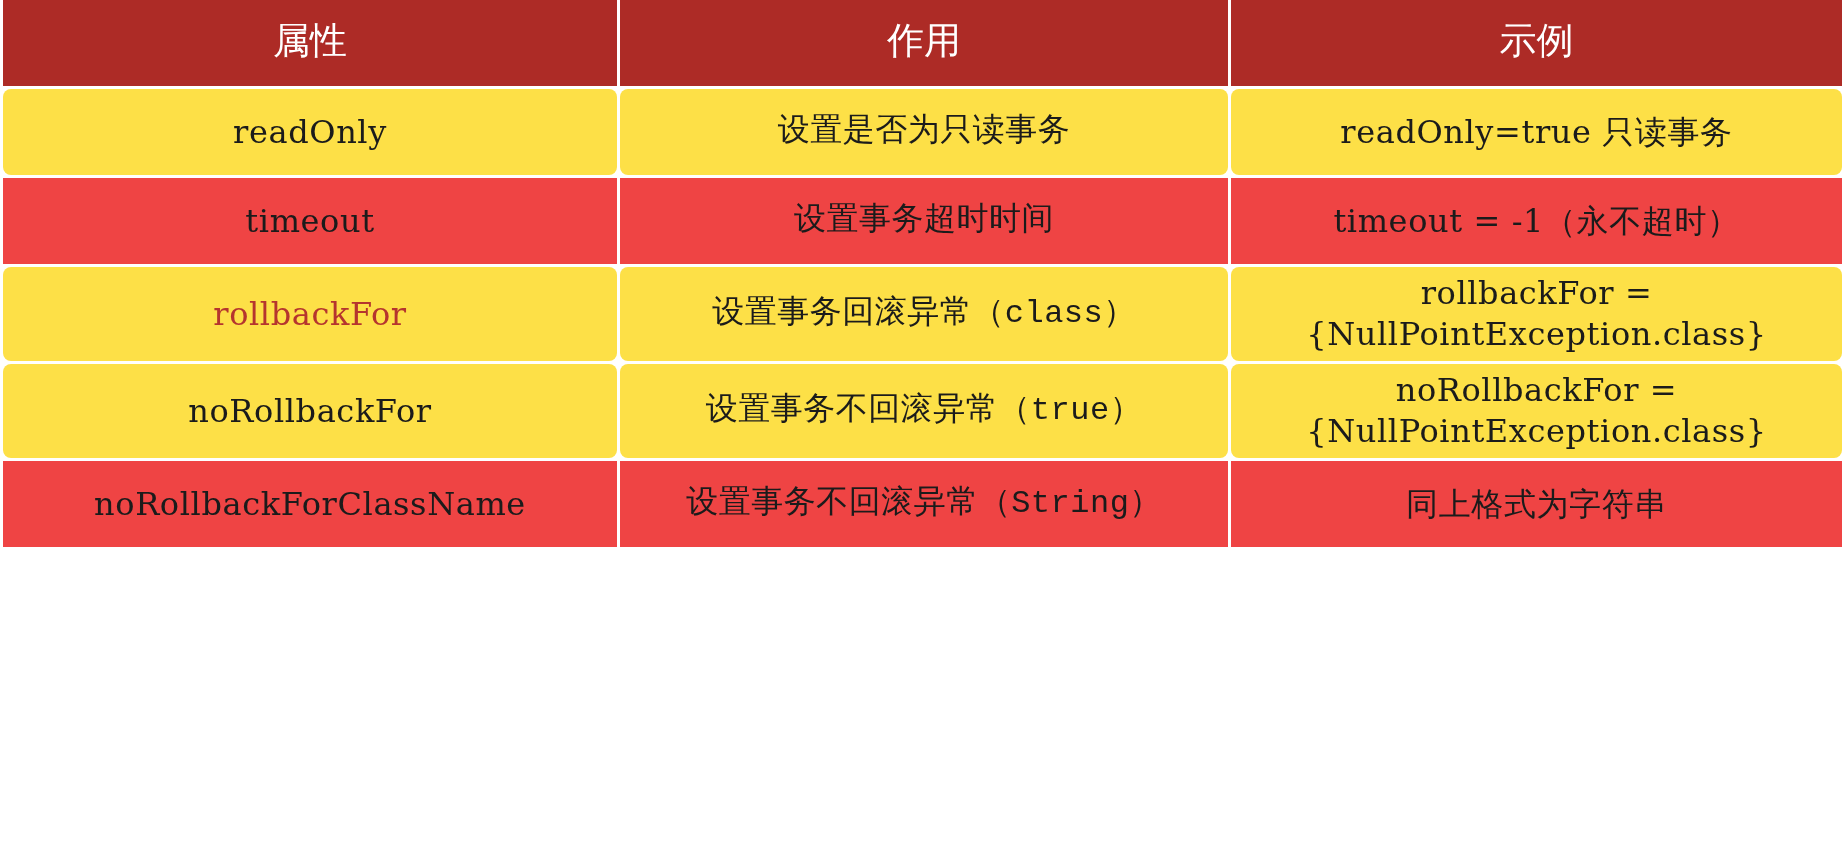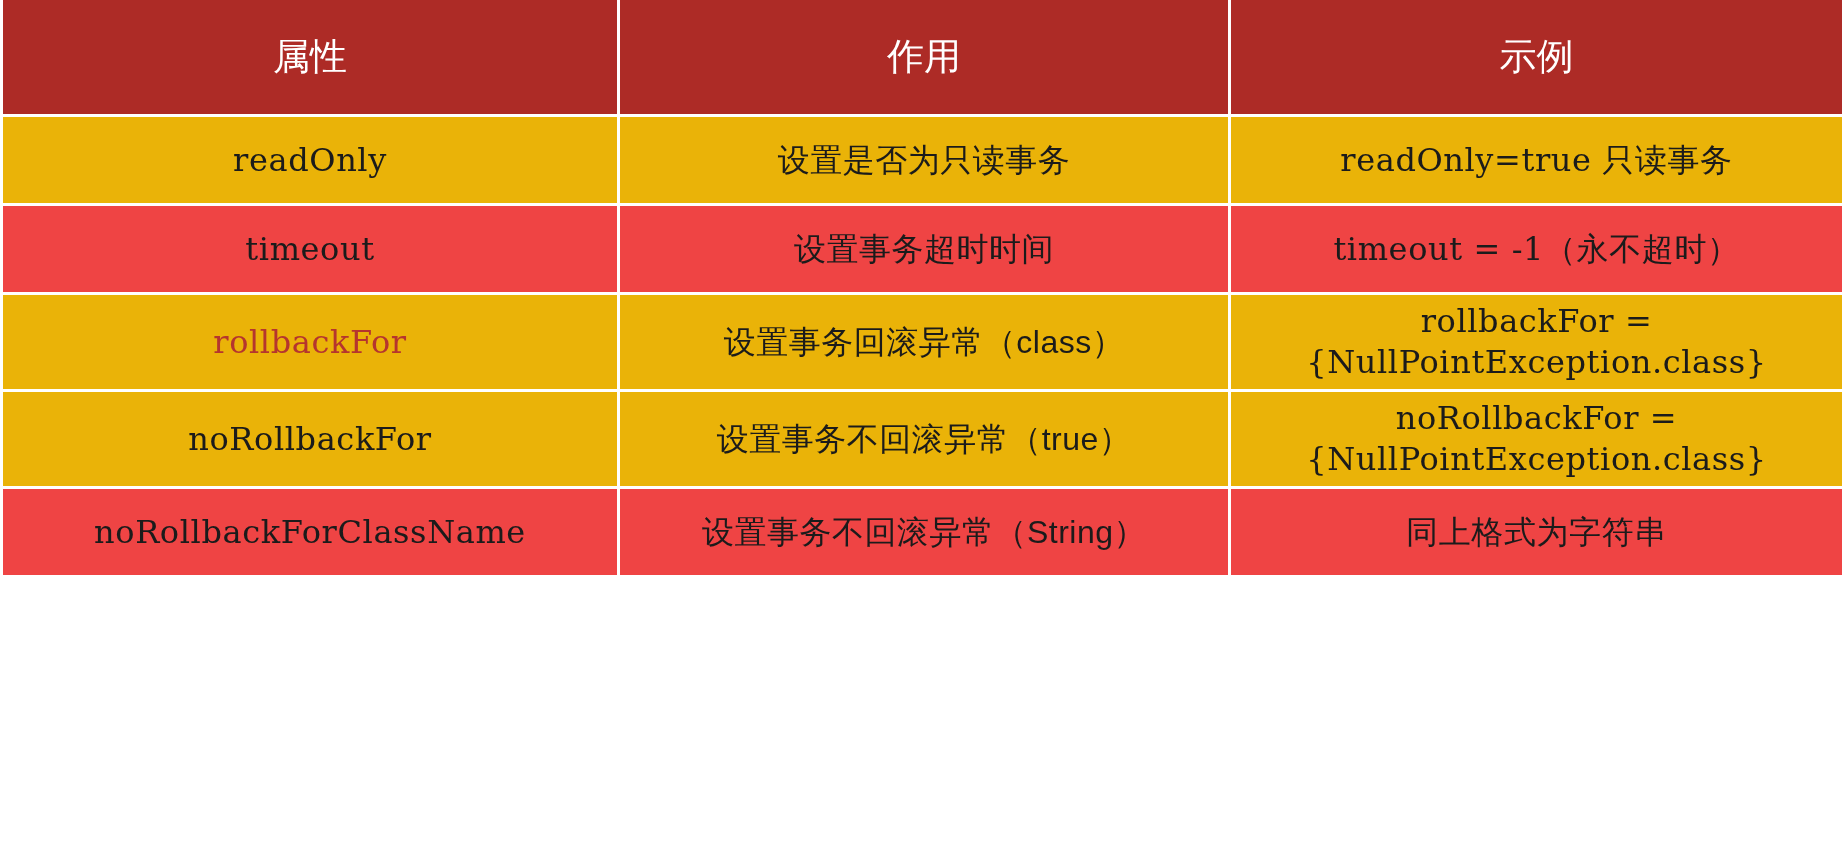--- a/index.html
+++ b/index.html
@@ -37,38 +37,38 @@
 
   thead th {
     background: #ad2b26;
     color: #ffffff;
     font-weight: normal;
     font-size: 37px;
     line-height: 1.25;
     height: 86px;
     text-align: center;
     vertical-align: middle;
-    padding: 14px;
-    font-family: Liberation Sans, sans-serif;
+    padding: 0;
+    font-family: Liberation Mono, monospace;
   }
 
   tbody td {
     text-align: center;
     vertical-align: middle;
     padding: 0 10px;
     font-size: 32px;
     line-height: 1.32;
     color: #1b1b1b;
     height: 86px;
     box-sizing: border-box;
-    font-family: Liberation Sans, sans-serif;
+    font-family: Liberation Mono, monospace;
     letter-spacing: 0.5px;
   }
 
-  tbody tr.row-odd td  { background: #eab308; }
+  tbody tr.row-odd td  { background: #fde047; border-radius: 8px; }
   tbody tr.row-even td { background: #ef4444; }
 
   tbody tr.tall td { height: 94px; }
 
   td.code {
     font-family: "DejaVu Serif", "Liberation Serif", serif;
     letter-spacing: 0.6px;
   }
 
   td.highlight {

